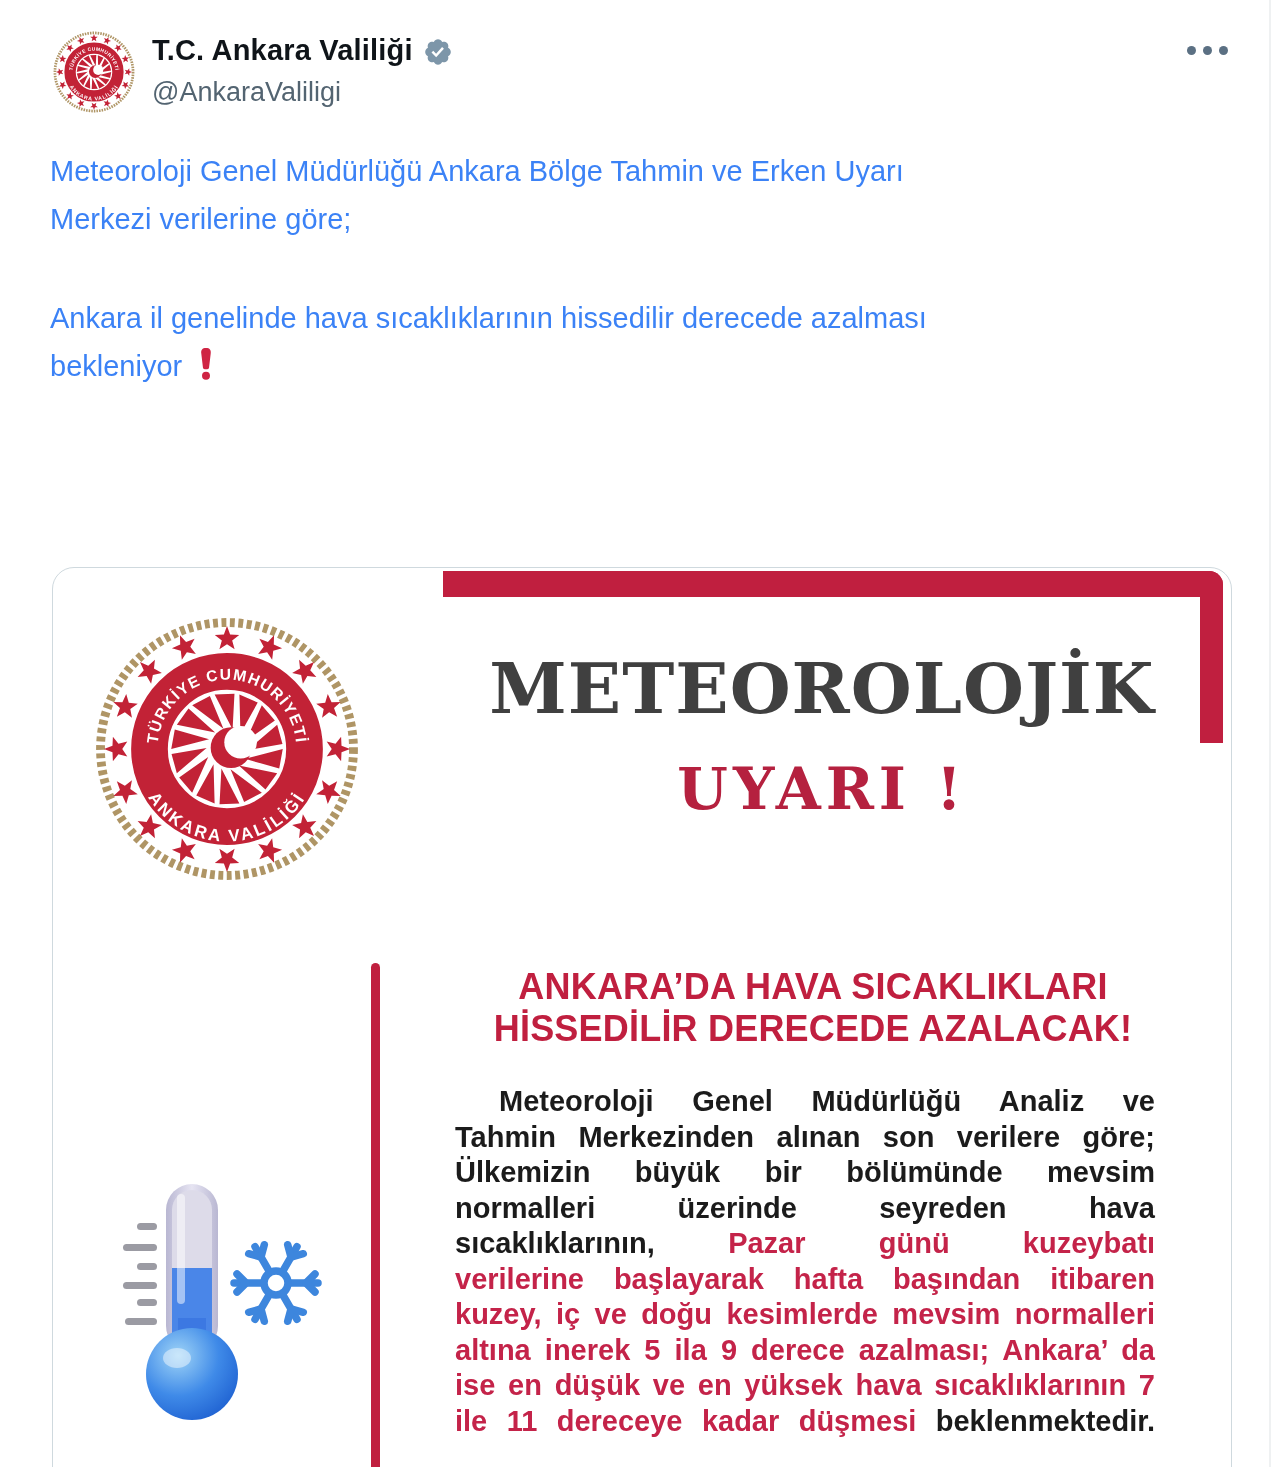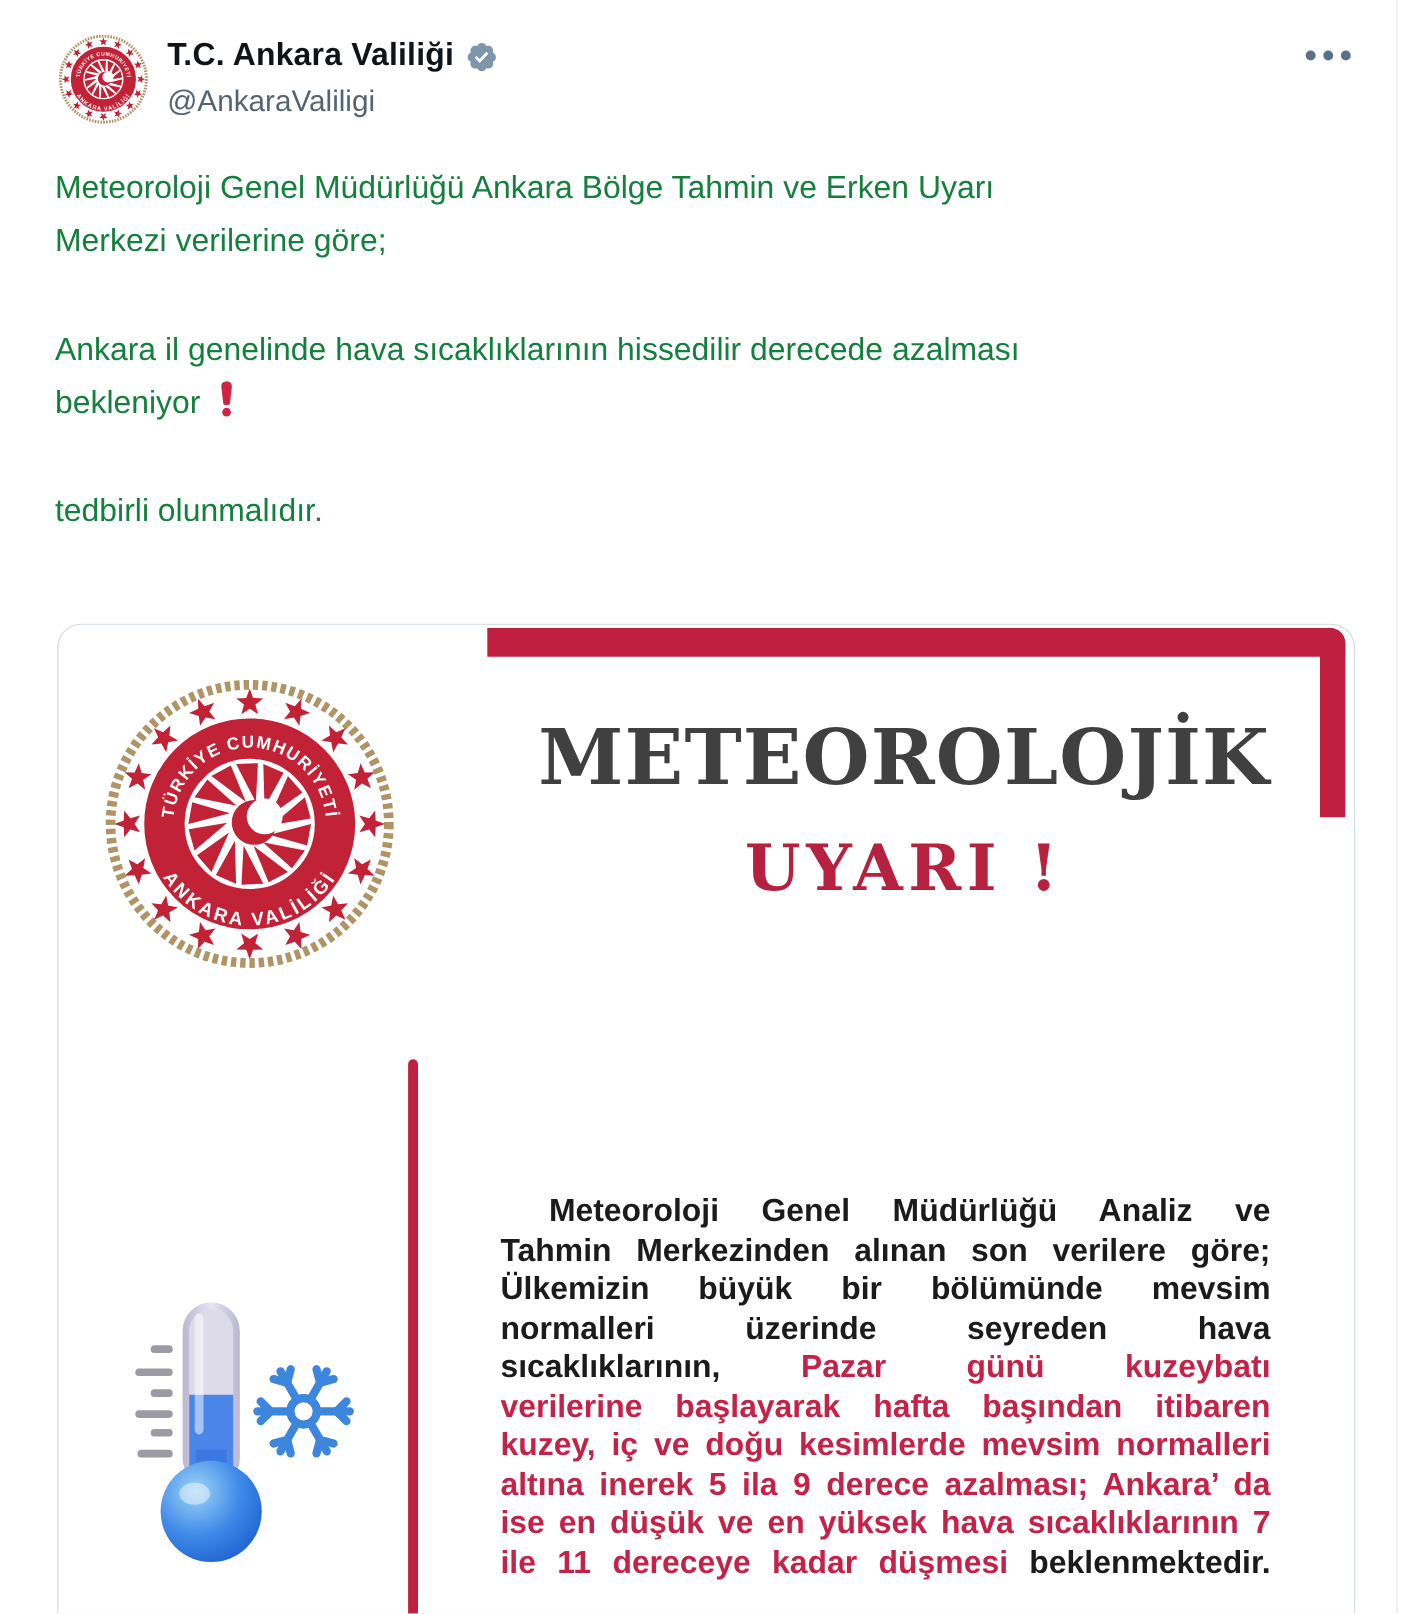--- a/index.html
+++ b/index.html
@@ -16,21 +16,21 @@
   .avatar { position:absolute; left:52px; top:30px; width:84px; height:84px; border-radius:50%; overflow:hidden; display:block; }
   .avatar svg { width:100%; height:100%; display:block; }
   .name-row { position:absolute; left:152px; top:34px; display:flex; align-items:center; gap:10px; }
   .name { font-size:29px; font-weight:bold; color:#0f1419; letter-spacing:.2px; }
   .badge { width:30px; height:30px; margin-top:3px; }
   .handle { position:absolute; left:152px; top:77px; font-size:27px; color:#536471; }
   .more { position:absolute; right:46px; top:40px; display:flex; gap:7px; background:none; border:none; cursor:pointer; padding:6px; }
   .more span { width:9px; height:9px; border-radius:50%; background:#5b7083; display:block; }
 
   
-  .text { position:absolute; left:50px; top:147px; width:1095px; font-size:29px; line-height:48px; color:#15803d; }
+  .text { position:absolute; left:50px; top:147px; width:1095px; font-size:29px; line-height:48px; color:#3b82f6; }
   .tpara { margin-bottom:51px; }
   .tline { white-space:nowrap; }
   .excl-icon { display:inline-block; width:24px; height:34px; margin-left:12px; vertical-align:-4px; }
 
   
   .media {
     position:absolute; left:52px; top:567px; width:1180px; height:901px;
     border:1px solid #cfd9de; border-radius:22px 22px 0 0;
     background:#ffffff; overflow:hidden; cursor:pointer;
   }
@@ -112,21 +112,20 @@
         <div class="tline">Merkezi verilerine göre;</div>
       </div>
       <div class="tpara">
         <div class="tline">Ankara il genelinde hava sıcaklıklarının hissedilir derecede azalması</div>
         <div class="tline"><span>bekleniyor</span><svg class="excl-icon" viewBox="0 0 24 36">
               <path fill="#cf2443" d="M12 2c4 0 5.5 2 5 6l-1.8 15c-.2 2.2-6.2 2.2-6.4 0L7 8c-.5-4 1-6 5-6z"></path>
               <circle fill="#cf2443" cx="12" cy="31.5" r="4.2"></circle>
             </svg></div>
       </div>
       <div class="tpara">
-        <div class="tline">tedbirli olunmalıdır.</div>
       </div>
     </div>
 
     <div class="media">
       <div class="banner-h"></div>
       <div class="banner-v"></div>
 
       <svg class="plogo" viewBox="0 0 200 200">
         <defs>
           <path id="arcTopB" d="M49,100 A51,51 0 0 1 151,100" fill="none"></path>
@@ -143,20 +142,24 @@
           </g>
         <circle cx="103" cy="99" r="15" fill="#c22236"></circle>
         <circle cx="110" cy="95" r="12" fill="#ffffff"></circle>
         <text class="arc" font-size="11.5" letter-spacing="1"><textPath href="#arcTopB" startOffset="50%" text-anchor="middle">TÜRKİYE CUMHURİYETİ</textPath></text>
         <text class="arc" font-size="12.5" letter-spacing="2"><textPath href="#arcBotB" startOffset="50%" text-anchor="middle">ANKARA VALİLİĞİ</textPath></text>
       </svg>
 
       <div class="ptitle1">METEOROLOJİK</div>
       <div class="ptitle2">UYARI !</div>
 
+      <div class="pheading">
+        <div>ANKARA’DA HAVA SICAKLIKLARI</div>
+        <div>HİSSEDİLİR DERECEDE AZALACAK!</div>
+      </div>
 
       <div class="pdivider"></div>
 
       <div class="pbody">
         <div class="bline indent"><span class="blk">Meteoroloji Genel Müdürlüğü Analiz ve</span></div>
         <div class="bline"><span class="blk">Tahmin Merkezinden alınan son verilere göre;</span></div>
         <div class="bline"><span class="blk">Ülkemizin büyük bir bölümünde mevsim</span></div>
         <div class="bline"><span class="blk">normalleri üzerinde seyreden hava</span></div>
         <div class="bline"><span class="blk">sıcaklıklarının,</span> <span class="red">Pazar günü kuzeybatı</span></div>
         <div class="bline"><span class="red">verilerine başlayarak hafta başından itibaren</span></div>

